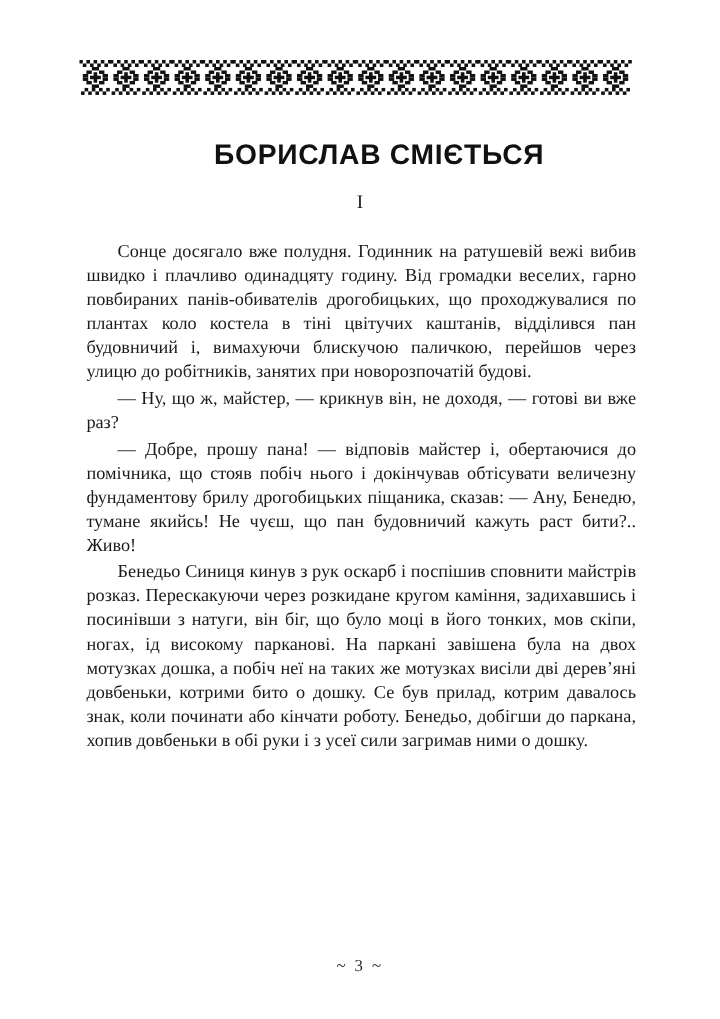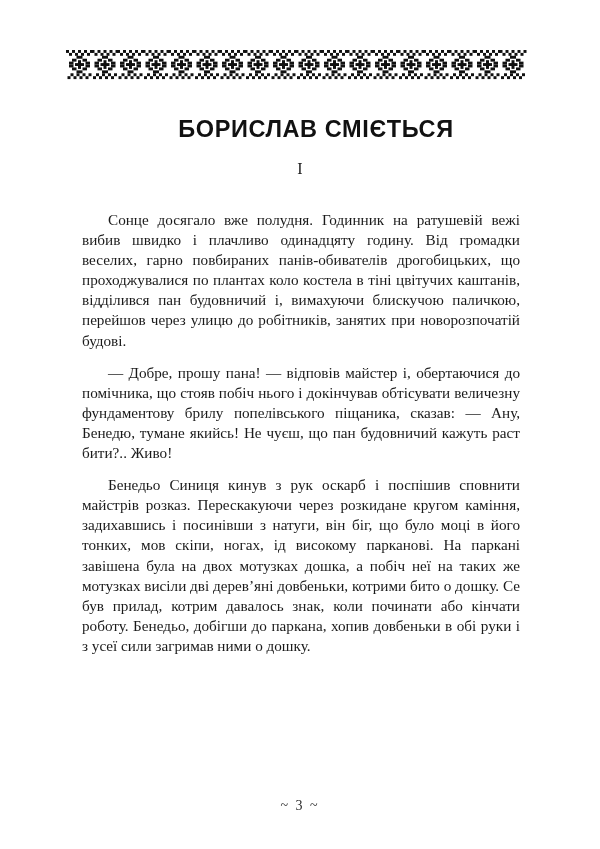--- a/index.html
+++ b/index.html
@@ -73,21 +73,21 @@
     top: 198px;
     width: 462px;
     font-size: 15.2px;
     line-height: 20.1px;
     text-align: justify;
     text-justify: inter-word;
     hyphens: manual;
     color: #1a1a1a;
   }
   .body-text p {
-    margin: 12px;
+    margin: 2px;
     text-indent: 26px;
   }
 
   
   .page-footer {
     position: absolute;
     left: 0;
     top: 798px;
     width: 600px;
     text-align: center;
@@ -160,19 +160,20 @@
       <use href="#motif" x="289"></use>
     </svg>
   </div>
 
   <h1 class="book-title">БОРИСЛАВ СМІЄТЬСЯ</h1>
 
   <div class="chapter-number">I</div>
 
   <div class="body-text">
     <p>Сонце досягало вже полудня. Годинник на ратушевій вежі вибив швидко і плачливо одинадцяту годину. Від громадки веселих, гарно повбираних панів-обивателів дрогобицьких, що проходжувалися по плантах коло костела в тіні цвітучих каштанів, відділився пан будовничий і, вимахуючи блискучою паличкою, перейшов через улицю до робітників, занятих при новорозпочатій будові.</p>
-    <p>— Добре, прошу пана! — відповів майстер і, обертаючися до помічника, що стояв побіч нього і докінчував обтісувати величезну фундаментову брилу попелівського піщаника, сказав: — Ану, Бенедю, тумане якийсь! Не чуєш, що пан будовничий кажуть раст бити?.. Живо!</p>
+    <p>— Ну, що ж, майстер, — крикнув він, не доходя, — готові ви вже раз?</p>
+    <p>— Добре, прошу пана! — відповів майстер і, обертаючися до помічника, що стояв побіч нього і докінчував обтісувати величезну фундаментову брилу дрогобицьких піщаника, сказав: — Ану, Бенедю, тумане якийсь! Не чуєш, що пан будовничий кажуть раст бити?.. Живо!</p>
     <p>Бенедьо Синиця кинув з рук оскарб і поспішив сповнити майстрів розказ. Перескакуючи через розкидане кругом каміння, задихавшись і посинівши з натуги, він біг, що було моці в його тонких, мов скіпи, ногах, ід високому парканові. На паркані завішена була на двох мотузках дошка, а побіч неї на таких же мотузках висіли дві дерев’яні довбеньки, котрими бито о дошку. Се був прилад, котрим давалось знак, коли починати або кінчати роботу. Бенедьо, добігши до паркана, хопив довбеньки в обі руки і з усеї сили загримав ними о дошку.</p>
   </div>
 
   <div class="page-footer">~ 3 ~</div>
 
 </div>
 
 </body></html>

